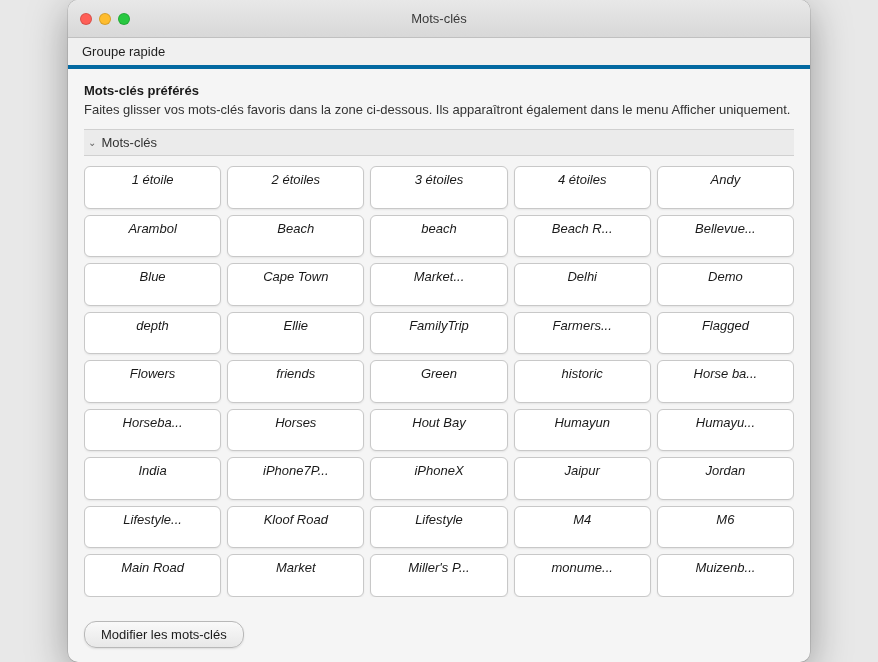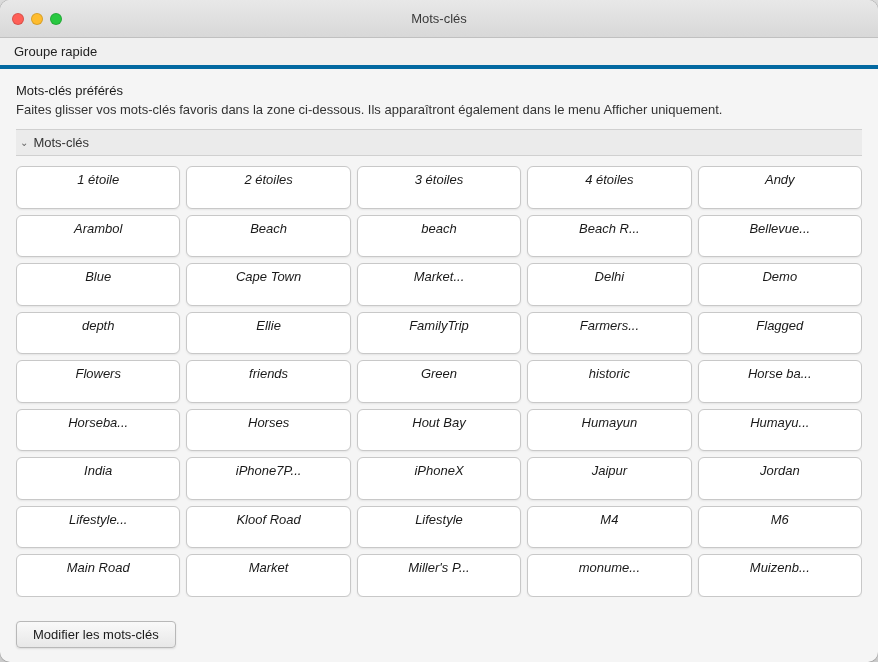--- a/index.html
+++ b/index.html
@@ -13,21 +13,21 @@
       font-family: -apple-system, "Helvetica Neue", Arial, sans-serif;
       font-size: 13px;
       color: #1a1a1a;
       display: flex;
       justify-content: center;
       align-items: center;
       min-height: 100vh;
     }
 
     .window {
-      width: 878px;
+      width: 742px;
       min-height: 662px;
       background: #f5f5f5;
       border-radius: 10px;
       box-shadow: 0 10px 40px rgba(0,0,0,0.35), 0 0 0 0.5px rgba(0,0,0,0.2);
       display: flex;
       flex-direction: column;
       overflow: hidden;
     }
 
     .title-bar {
@@ -80,21 +80,21 @@
     .content-area {
       flex: 1;
       display: flex;
       flex-direction: column;
       padding: 14px 16px;
       overflow: hidden;
     }
 
     .section-title {
       font-size: 13px;
-      font-weight: 400;
+      font-weight: 700;
       color: #1a1a1a;
       margin-bottom: 3px;
     }
 
     .section-description {
       font-size: 13px;
       color: #333;
       line-height: 1.4;
       margin-bottom: 10px;
     }
@@ -145,21 +145,21 @@
     }
 
     .footer {
       padding: 10px 16px 14px;
       flex-shrink: 0;
     }
 
     .footer-button {
       background: linear-gradient(to bottom, #f9f9f9, #e8e8e8);
       border: 1px solid #b8b8b8;
-      border-radius: 4px;
+      border-radius: 12px;
       padding: 5px 16px;
       font-size: 13px;
       cursor: pointer;
       color: #1a1a1a;
       box-shadow: 0 1px 2px rgba(0,0,0,0.1);
     }
   </style>
 </head>
 <body>
 

